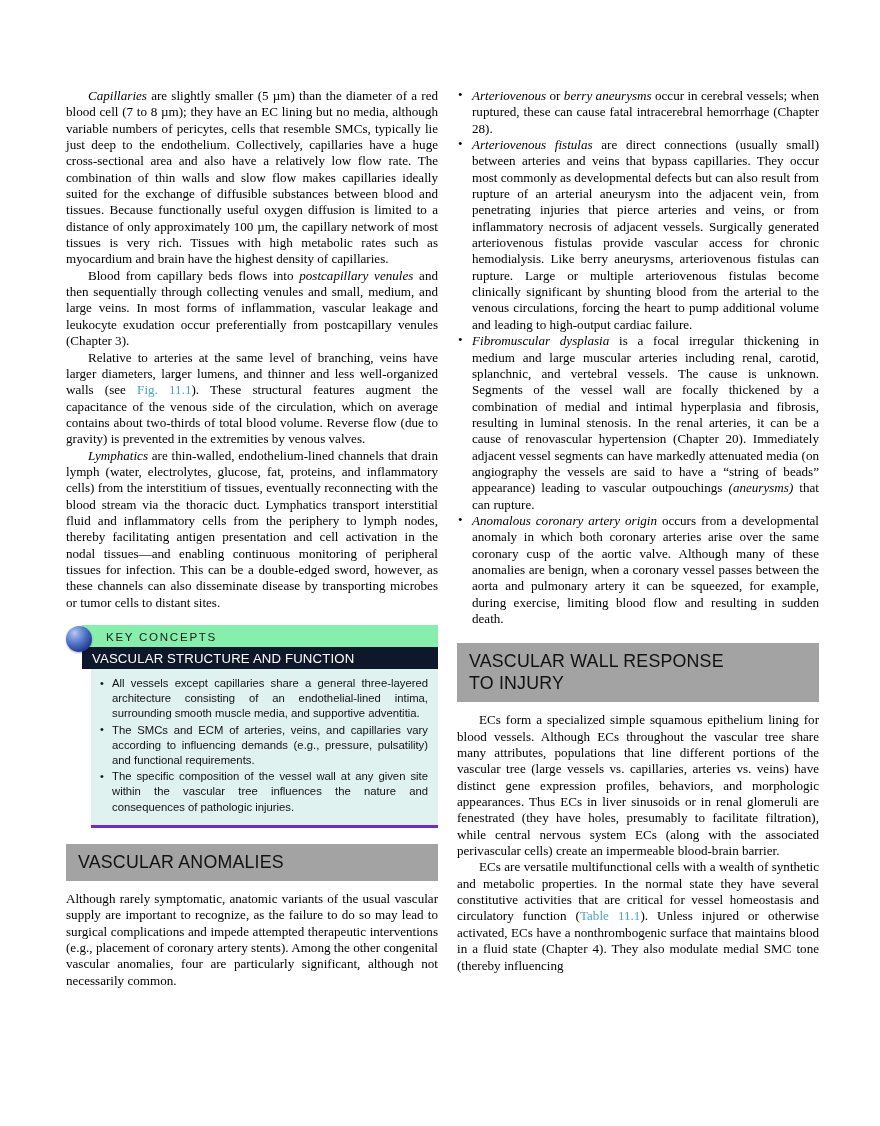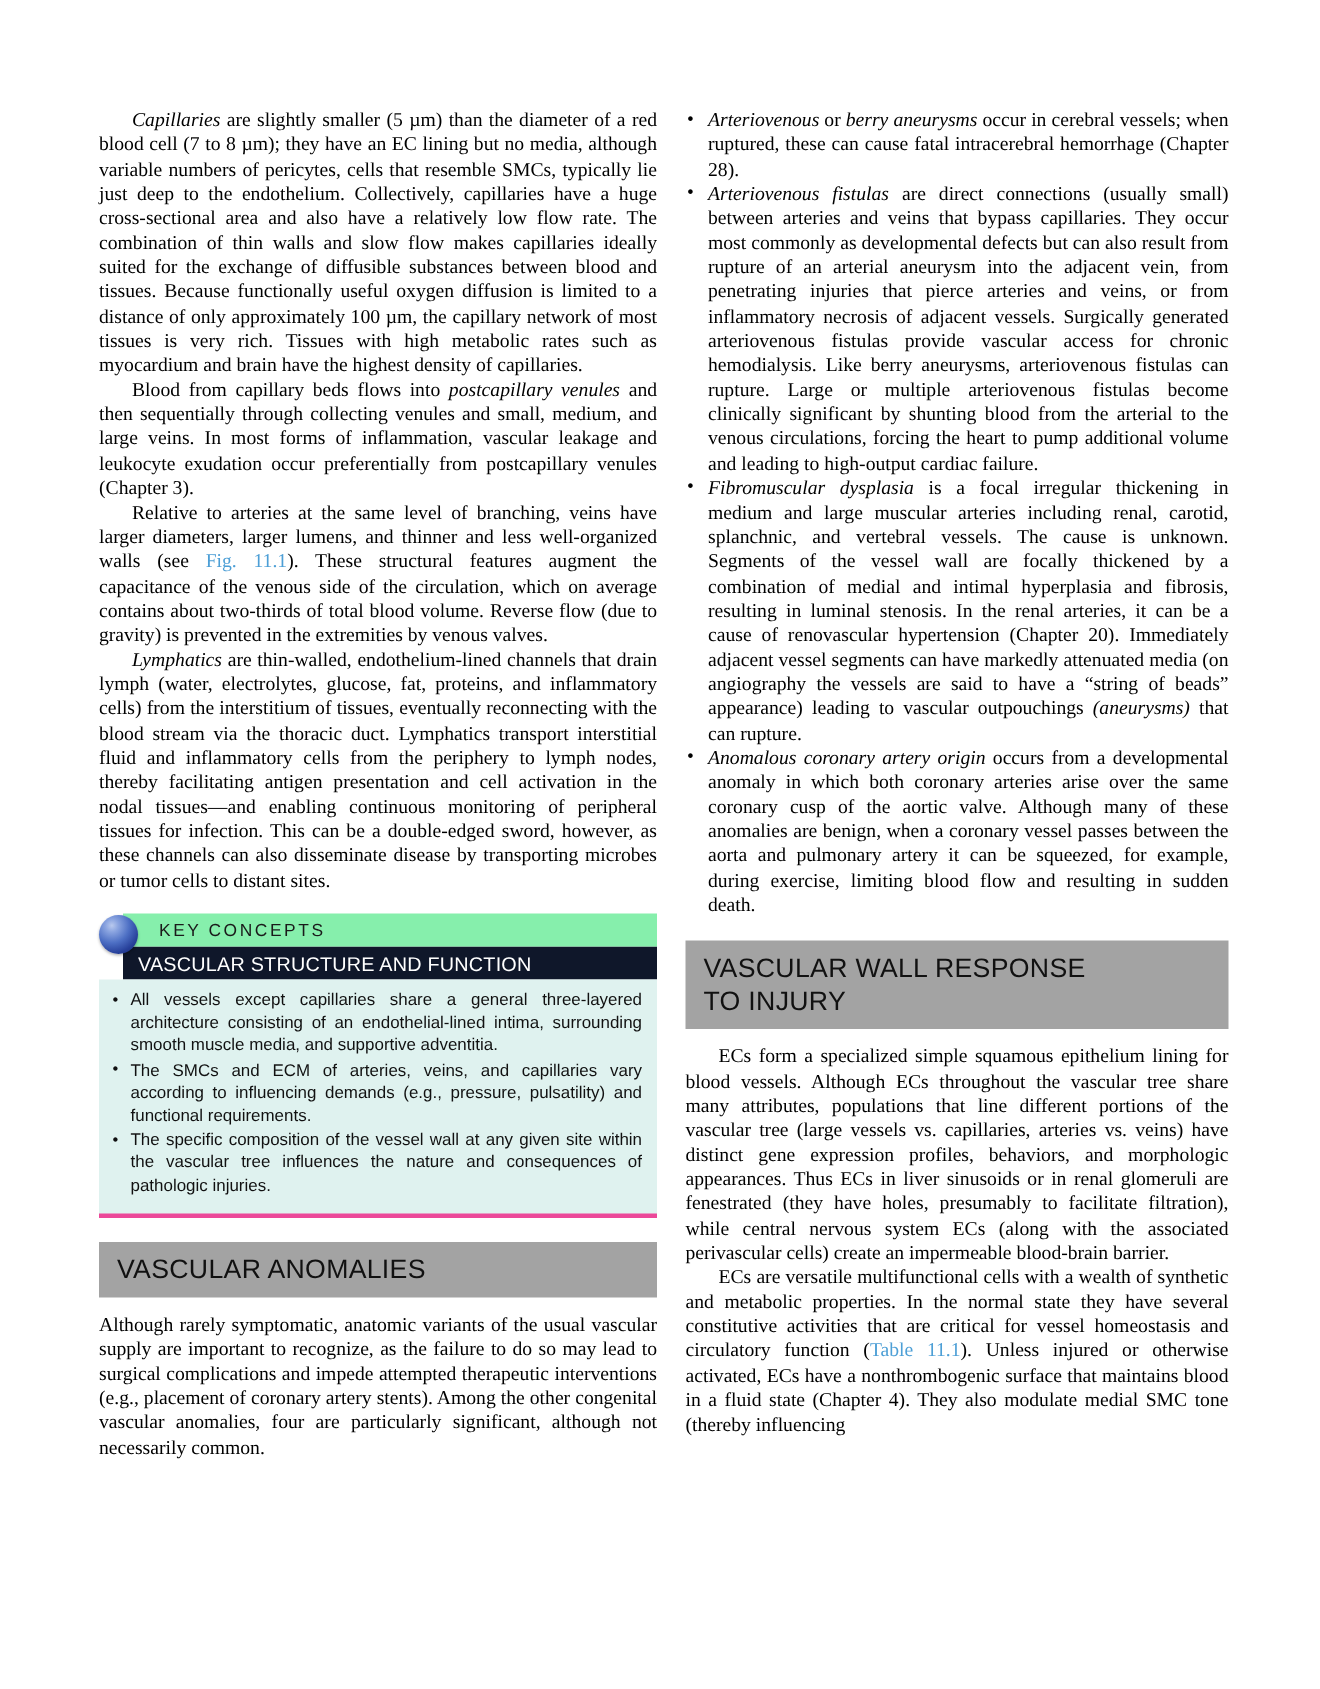--- a/index.html
+++ b/index.html
@@ -11,21 +11,21 @@
     width: 880px;
     height: 1126px;
     font-family: "Liberation Serif", "DejaVu Serif", serif;
     color: #000000;
     position: relative;
     overflow: hidden;
   }
 
   .page {
     position: absolute;
-    left: 0; top: 0;
+    left: 0; top: 16px;
     width: 880px;
     height: 964px;
   }
 
   .col {
     position: absolute;
     top: 72px;
   }
   .col-left  { left: 66px;  width: 372px; }
   .col-right { left: 457px; width: 362px; }
@@ -93,23 +93,23 @@
     align-items: center;
   }
   .kc-subbar span {
     font-family: "Liberation Sans", "DejaVu Sans", sans-serif;
     font-size: 13.2px;
     color: #ffffff;
     margin-left: 10px;
     letter-spacing: 0.15px;
   }
   .kc-body {
-    margin-left: 0;
+    margin-left: 25px;
     background: #dff2ef;
-    border-bottom: 3px solid #ec4899;
+    border-bottom: 3px solid #6d28d9;
     padding: 7px 10px 9px 6px;
   }
   ul.kc-list {
     margin: 0;
     padding: 0;
     list-style: none;
   }
   ul.kc-list li {
     position: relative;
     padding-left: 15px;

